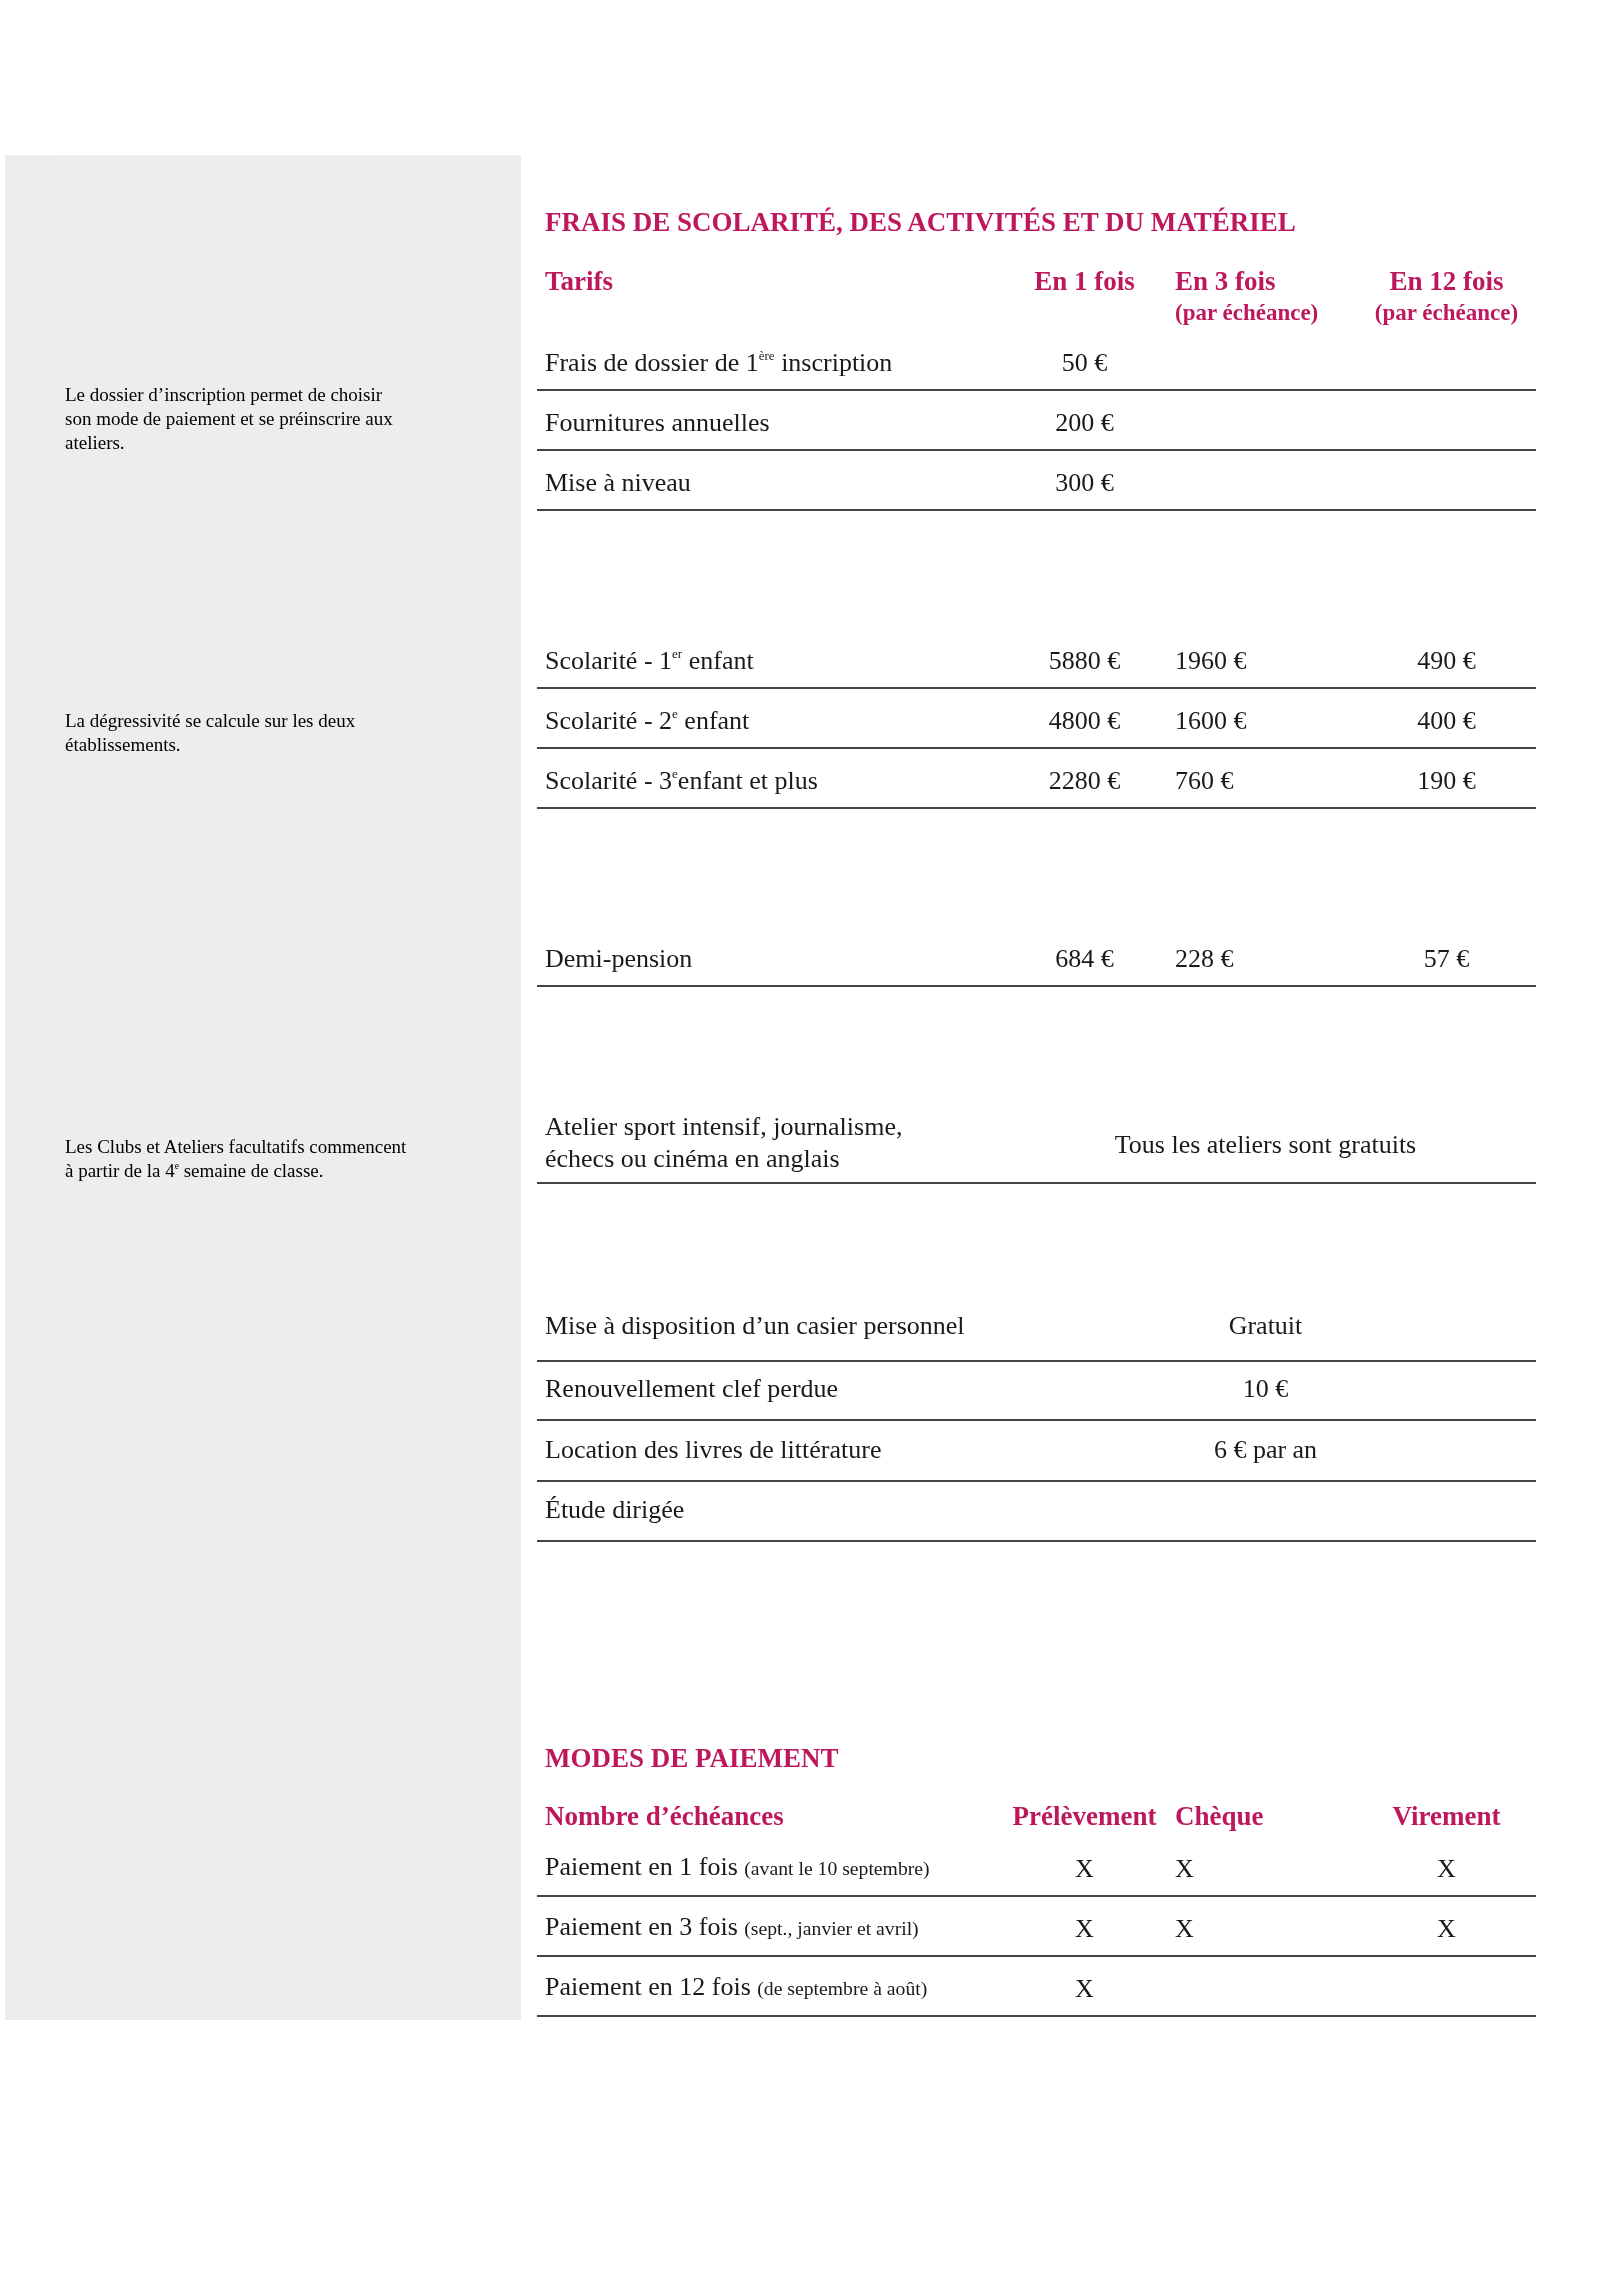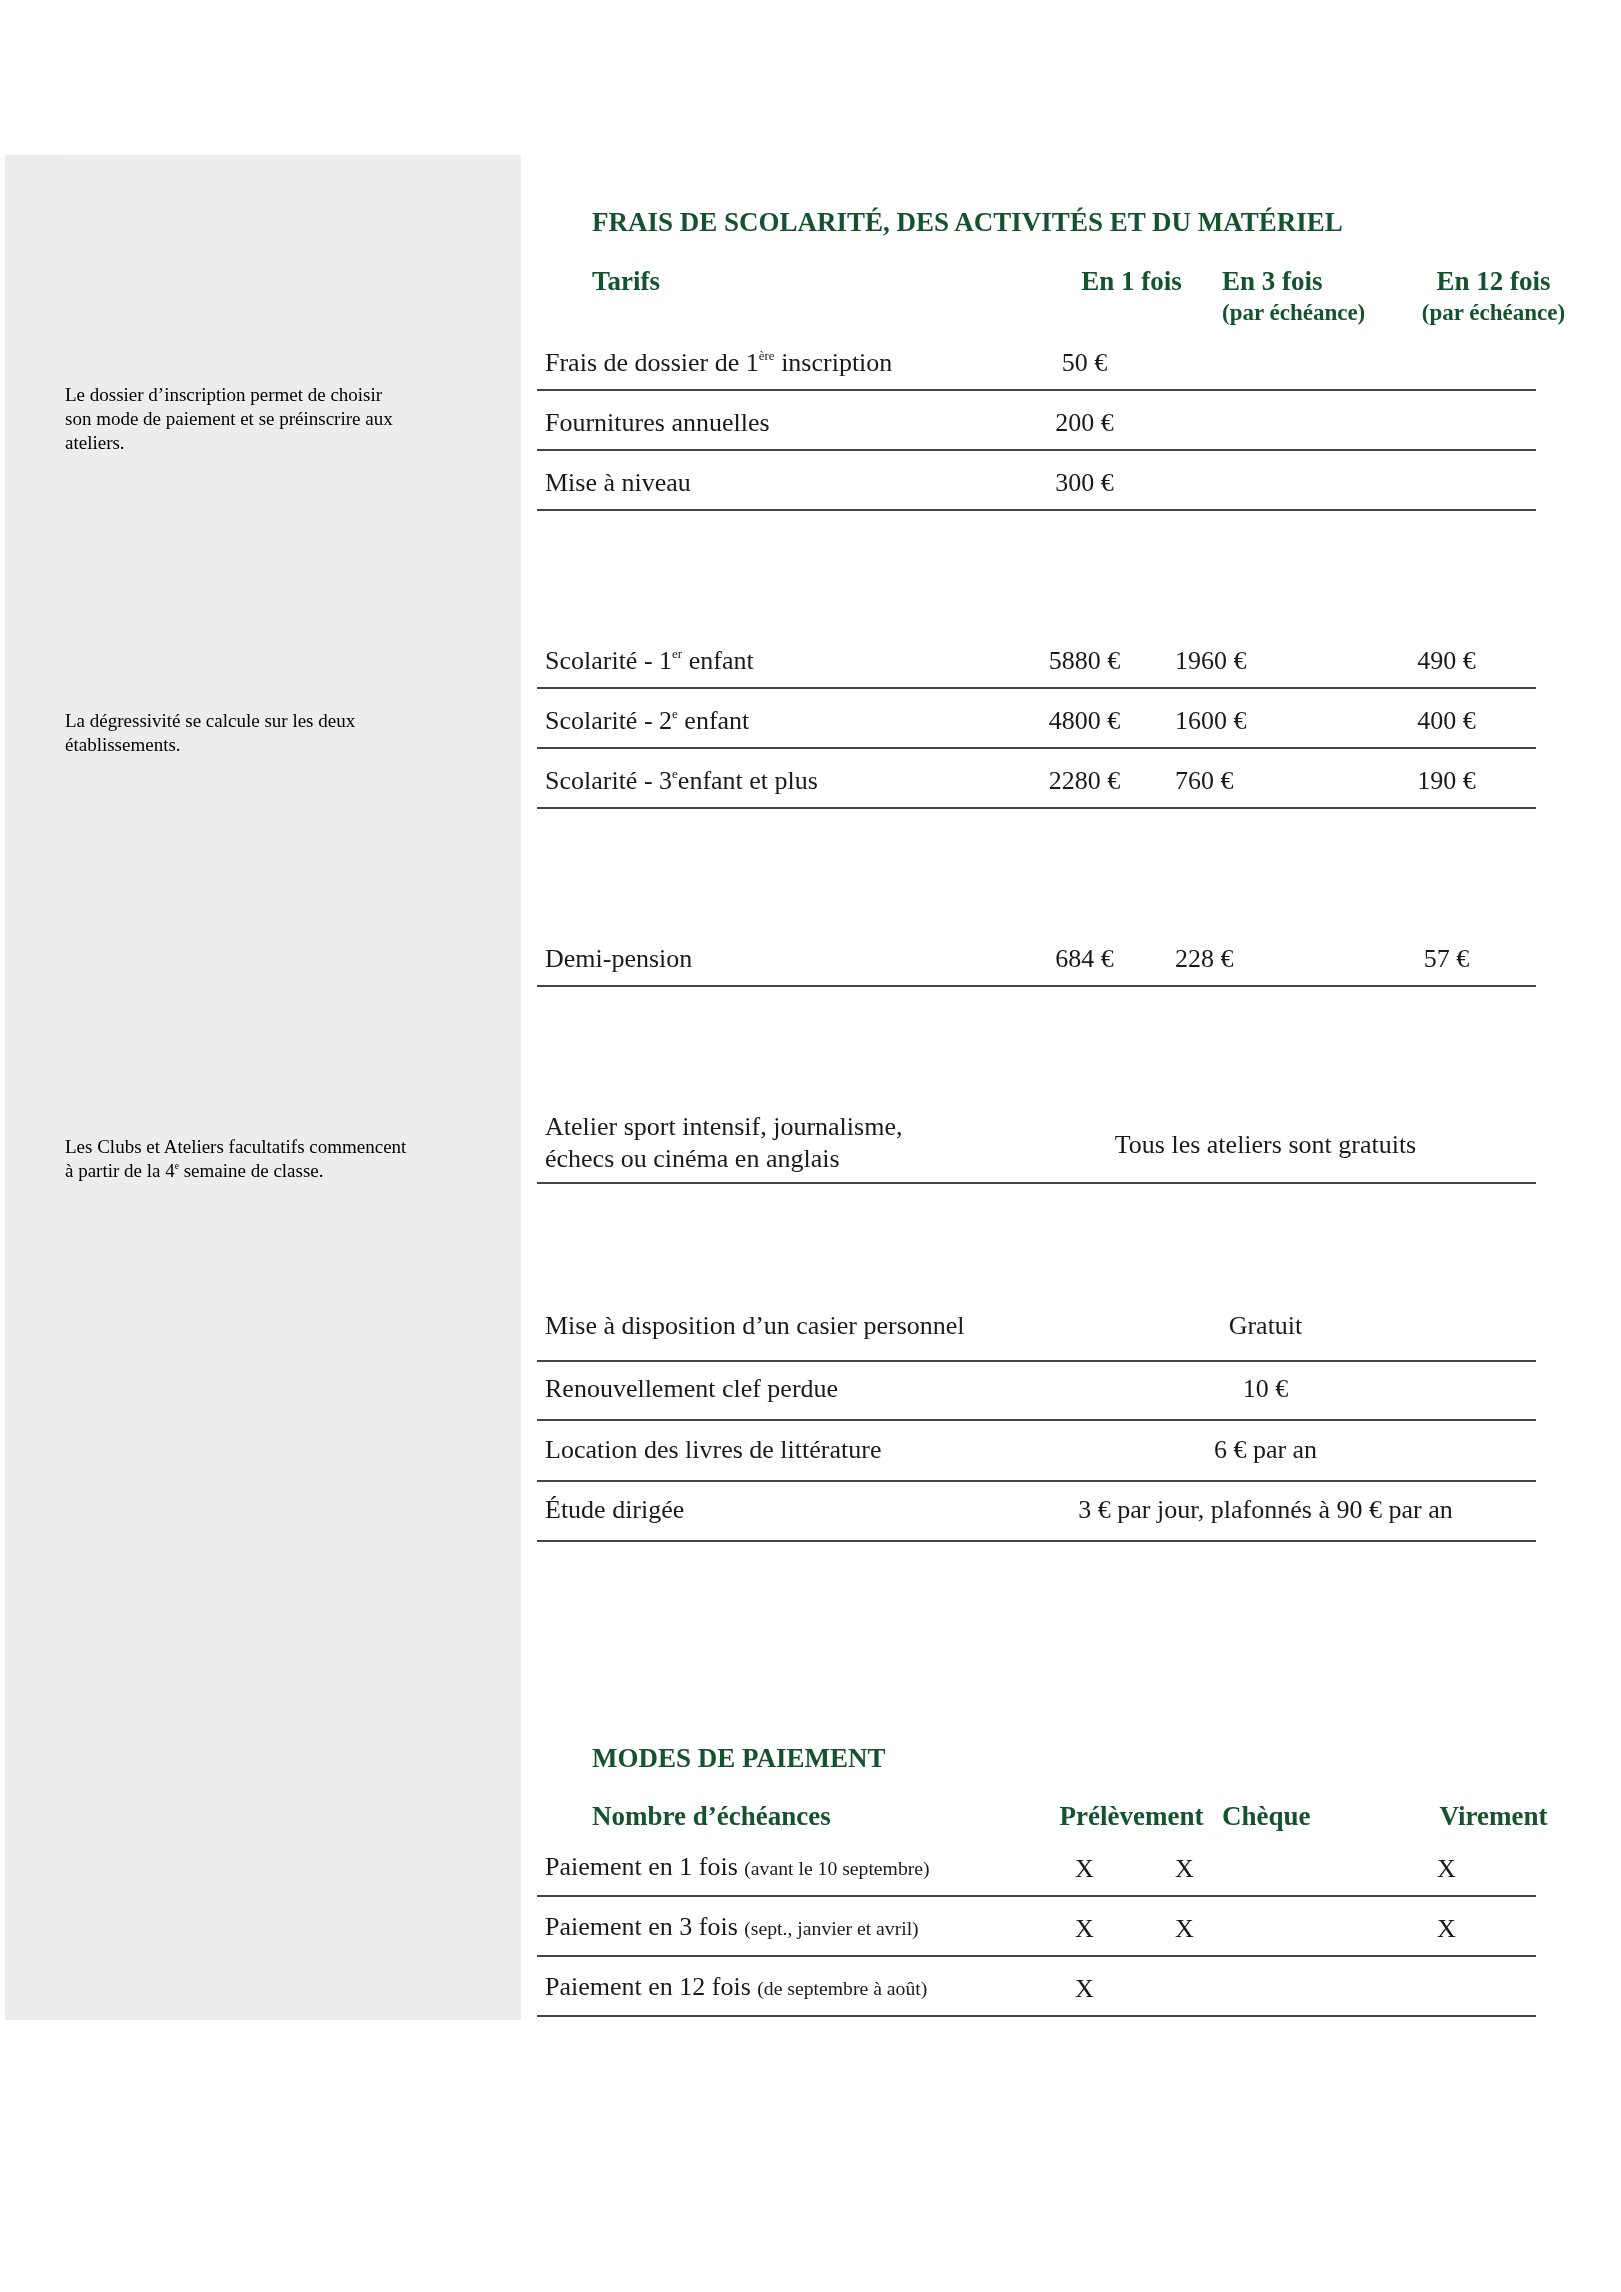--- a/index.html
+++ b/index.html
@@ -2,21 +2,21 @@
 <html style="font-size:14.3px"><head>
 <meta charset="utf-8">
 <style>
   html, body { margin: 0; padding: 0; background: #ffffff; }
   body { width: 1622px; height: 2293px; position: relative; overflow: hidden;
          font-family: "Liberation Serif", "DejaVu Serif", serif; color: #1a1a1a; }
   .panel { position: absolute; left: 4.5px; top: 155px; width: 516px; height: 1865px; background: #ededed; }
   .panel-band { position: absolute; left: 0; top: 0; width: 56px; height: 100%; background: #ececec; }
   .note { position: absolute; left: 65px; width: 394px; font-size: 19px; line-height: 24px; color: #000000; }
   .note sup, .row sup { font-size: 0.5em; vertical-align: 0.85em; line-height: 0; }
-  .red { color: #14532d; margin-left: 47px; }
+  .red { color: #be185d; }
   .title { position: absolute; left: 545px; font-size: 27px; font-weight: bold; line-height: 27px; white-space: nowrap; }
   .hdr { position: absolute; font-size: 27px; font-weight: bold; line-height: 27px; white-space: nowrap; }
   .hdr-sub { position: absolute; font-size: 23px; font-weight: bold; line-height: 23px; white-space: nowrap; }
   .c1 { left: 994px; width: 181px; text-align: center; }
   .c2 { left: 1175px; width: 181px; }
   .c3 { left: 1356px; width: 181px; text-align: center; }
   .row { position: absolute; left: 537px; width: 999px; border-bottom: 2.7px solid #454545; }
   .row .cell { position: absolute; bottom: 12.5px; font-size: 26px; line-height: 29px; white-space: nowrap; }
   .row .lbl { left: 8px; }
   .row .small { font-size: 19.7px; }
@@ -108,21 +108,20 @@
 <div class="row" style="top:1363px; height:56px;">
   <div class="cell lbl" style="bottom:16px;">Renouvellement clef perdue</div>
   <div class="cell" style="left:457px; width:543px; text-align:center; bottom:16px;">10 €</div>
 </div>
 <div class="row" style="top:1422px; height:58px;">
   <div class="cell lbl" style="bottom:16px;">Location des livres de littérature</div>
   <div class="cell" style="left:457px; width:543px; text-align:center; bottom:16px;">6 € par an</div>
 </div>
 <div class="row" style="top:1483px; height:57px;">
   <div class="cell lbl" style="bottom:16px;">Étude dirigée</div>
-  <div class="cell" style="left:457px; width:543px; text-align:center; bottom:16px;">3 € par jour, plafonnés à 90 € par an</div>
 </div>
 
 <div class="title red" style="top:1745px;">MODES DE PAIEMENT</div>
 
 <div class="hdr red" style="left:545px; top:1803px;">Nombre d’échéances</div>
 <div class="hdr red c1" style="top:1803px;">Prélèvement</div>
 <div class="hdr red c2" style="top:1803px;">Chèque</div>
 <div class="hdr red c3" style="top:1803px;">Virement</div>
 
 <div class="row" style="top:1839px; height:56px;">

